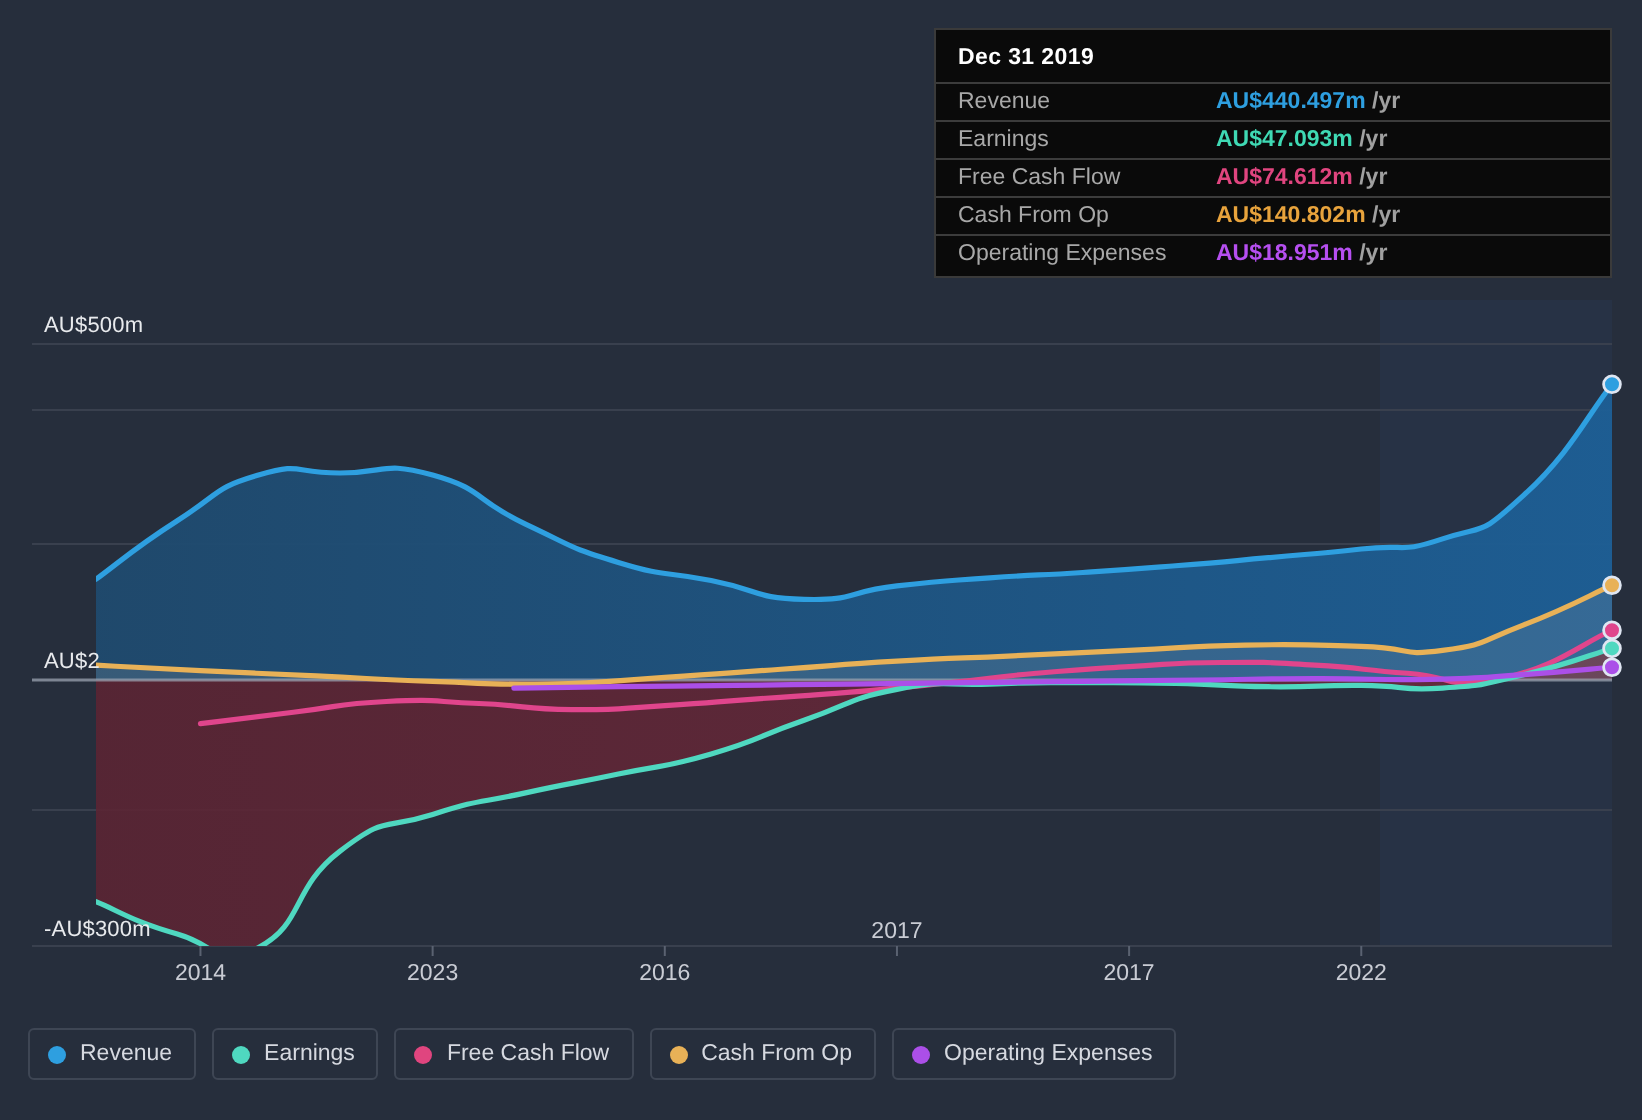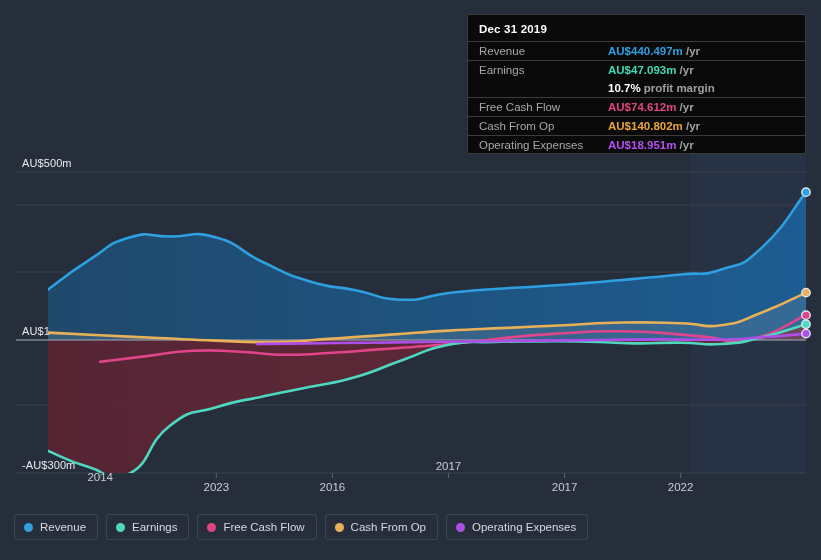--- a/index.html
+++ b/index.html
@@ -19,21 +19,21 @@
     position:absolute;color:#e8eaed;font-size:11px;
     letter-spacing:.1px;white-space:nowrap;
   }
   .x-axis-label{
     position:absolute;color:#c9ccd4;font-size:11.5px;
     white-space:nowrap;transform:translateX(-50%);
   }
 
   
   #tooltip{
-    position:absolute;left:467px;top:14px;width:339px;height:140px;
+    position:absolute;left:467px;top:14px;width:339px;height:125px;
     background:#0a0a0a;border:1px solid #3a3a3a;
     box-sizing:border-box;padding:0;
     font-size:11.5px;color:#cfcfcf;
   }
   #tooltip .tt-title{
     color:#ffffff;font-weight:bold;font-size:11.5px;
     padding:8px 10px 6px 11px;letter-spacing:.2px;
   }
   #tooltip table{
     width:100%;border-collapse:collapse;margin:0;
@@ -111,46 +111,42 @@
         <circle cx="806.00" cy="333.62" r="4.2" fill="#ab4fe8" stroke="#dfe6f2" stroke-width="1.4"></circle>
         <line x1="100.23583460950013" y1="473" x2="100.23583460950013" y2="478" stroke="#5a6271" stroke-width="1"></line>
         <line x1="216.31546707504427" y1="473" x2="216.31546707504427" y2="478" stroke="#5a6271" stroke-width="1"></line>
         <line x1="332.3950995405884" y1="473" x2="332.3950995405884" y2="478" stroke="#5a6271" stroke-width="1"></line>
         <line x1="448.4747320061325" y1="473" x2="448.4747320061325" y2="478" stroke="#5a6271" stroke-width="1"></line>
         <line x1="564.5543644716766" y1="473" x2="564.5543644716766" y2="478" stroke="#5a6271" stroke-width="1"></line>
         <line x1="680.6339969372208" y1="473" x2="680.6339969372208" y2="478" stroke="#5a6271" stroke-width="1"></line>
       </svg>
 
     <div class="y-axis-label" id="ylab0" style="left: 22px; top: 157px;">AU$500m</div>
-    <div class="y-axis-label" id="ylab1" style="left: 22px; top: 325px;">AU$1</div>
+    <div class="y-axis-label" id="ylab1" style="left: 22px; top: 325px;">AU$2</div>
     <div class="y-axis-label" id="ylab2" style="left: 22px; top: 459.4px;">-AU$300m</div>
 
-    <div class="x-axis-label" id="xlab0" style="left: 100.236px; top: 471px;">2014</div>
+    <div class="x-axis-label" id="xlab0" style="left: 100.236px; top: 481px;">2014</div>
     <div class="x-axis-label" id="xlab1" style="left: 216.315px; top: 481px;">2023</div>
     <div class="x-axis-label" id="xlab2" style="left: 332.395px; top: 481px;">2016</div>
     <div class="x-axis-label" id="xlab3" style="left: 448.475px; top: 460px;">2017</div>
     <div class="x-axis-label" id="xlab4" style="left: 564.554px; top: 481px;">2017</div>
     <div class="x-axis-label" id="xlab5" style="left: 680.634px; top: 481px;">2022</div>
   </div>
 
   <div id="tooltip">
     <div class="tt-title">Dec 31 2019</div>
     <table>
       <tbody id="tooltip-rows">
           <tr>
             <td class="tt-key">Revenue</td>
             <td class="tt-val"><span class="tt-num" style="color: rgb(46, 159, 224); margin-top: 34px;">AU$440.497m</span><span class="tt-unit"> /yr</span></td>
           </tr>
           <tr>
             <td class="tt-key">Earnings</td>
             <td class="tt-val"><span class="tt-num" style="color: rgb(63, 217, 180);">AU$47.093m</span><span class="tt-unit"> /yr</span></td>
-          </tr>
-          <tr class="no-rule">
-            <td class="tt-key"></td>
-            <td class="tt-val"><span class="tt-num" style="color: rgb(255, 255, 255);">10.7%</span><span class="tt-unit"> profit margin</span></td>
           </tr>
           <tr>
             <td class="tt-key">Free Cash Flow</td>
             <td class="tt-val"><span class="tt-num" style="color: rgb(224, 69, 127);">AU$74.612m</span><span class="tt-unit"> /yr</span></td>
           </tr>
           <tr>
             <td class="tt-key">Cash From Op</td>
             <td class="tt-val"><span class="tt-num" style="color: rgb(232, 163, 60);">AU$140.802m</span><span class="tt-unit"> /yr</span></td>
           </tr>
           <tr>

